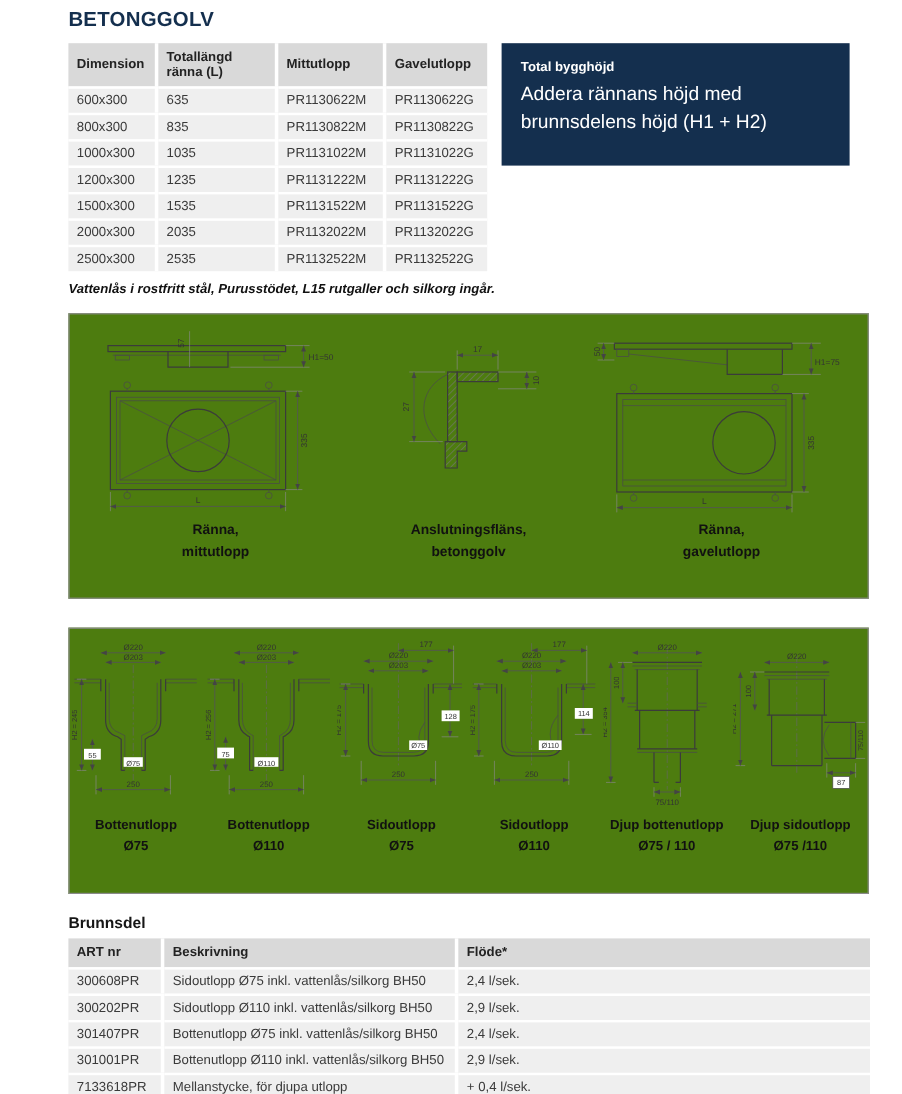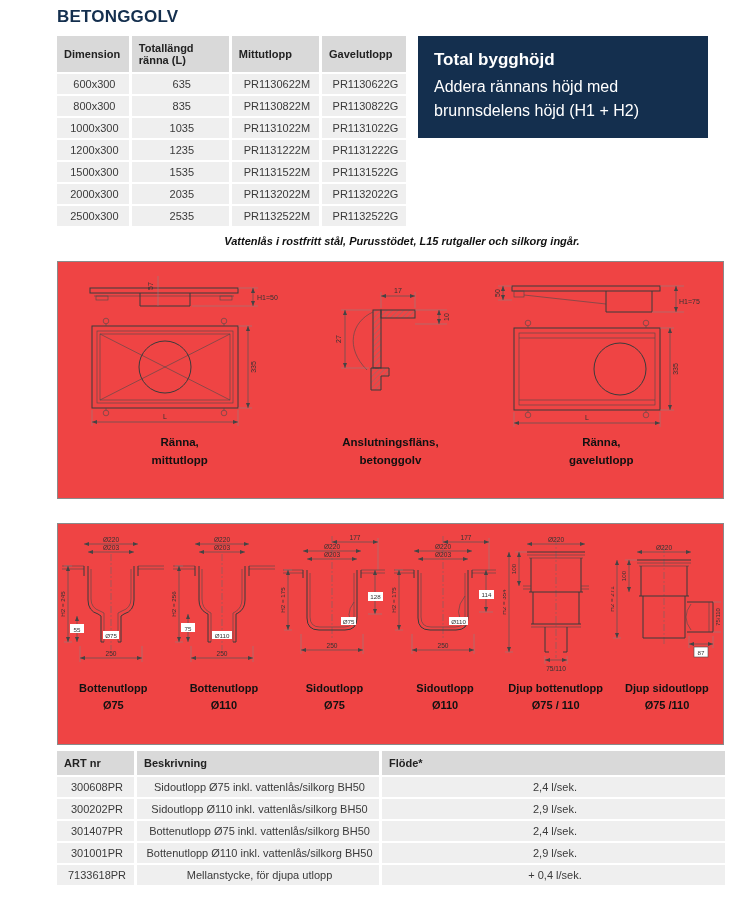--- a/index.html
+++ b/index.html
@@ -12,32 +12,32 @@
   .sec-title{margin-top:14px;font-size:12.5px;font-weight:bold;color:#161616;}
   .sec-title.big{font-size:13px;margin-top:16px;}
   .top-row{display:flex;align-items:flex-start;margin-top:9px;}
 
   table{border-collapse:separate;border-spacing:0;}
   table.t1{width:349px;}
   table.t2{width:668px;margin-top:6px;}
   th{background:#d9d9d9;font-size:11px;font-weight:bold;color:#222;text-align:left;
      padding:6px 4px 6px 7px;border-right:3px solid #fff;}
   th:last-child{border-right:none;}
-  td{background:#efefef;font-size:11px;color:#3a3a3a;text-align:center;
+  td{background:#efefef;font-size:11px;color:#3a3a3a;text-align:left;
      padding:3px 4px 3px 7px;border-right:3px solid #fff;border-top:2px solid #fff;line-height:14px;}
   td:last-child{border-right:none;}
 
   .infobox{margin-left:12px;width:258px;min-height:74px;background:#142F4E;color:#fff;
            padding:14px 16px;}
-  .ib-title{font-size:17px;font-weight:bold;margin-bottom:5px;}
+  .ib-title{font-size:11px;font-weight:bold;margin-bottom:5px;}
   .ib-line{font-size:16px;line-height:1.5;}
 
-  .footnote{margin-top:9px;font-size:11px;font-weight:bold;font-style:italic;color:#111;text-align:center;}
-
-  .draw-box{width:665px;border:1px solid #8a8a8a;background:#ef4444;box-sizing:content-box;}
+  .footnote{margin-top:9px;font-size:11px;font-weight:bold;font-style:italic;color:#111;}
+
+  .draw-box{width:665px;border:1px solid #8a8a8a;background:#4d7c0f;box-sizing:content-box;}
   .draw-box.b1{height:224px;margin-top:14px;display:flex;justify-content:space-around;padding-top:12px;}
   .draw-box.b2{height:212px;margin-top:24px;display:flex;padding-top:8px;}
   .fig{display:flex;flex-direction:column;align-items:center;}
   .fig-cap{text-align:center;font-weight:bold;font-size:11.5px;line-height:1.55;color:#111;margin-top:2px;}
   .sump{flex:1;display:flex;flex-direction:column;align-items:center;}
   .sump .fig-cap{font-size:11px;white-space:nowrap;line-height:1.5;}
 
   
   .ln{stroke:#3b3b3b;stroke-width:1;fill:none;}
   .tn{stroke:#4a4a4a;stroke-width:.6;fill:none;}
@@ -489,20 +489,21 @@
         <rect x="83" y="115" width="14" height="10" fill="#ffffff" stroke="#4a4a4a" stroke-width=".6"></rect>
         <text class="dts" x="90" y="122.5" text-anchor="middle">87</text>
       </svg>
       <div class="fig-cap">
         <div>Djup sidoutlopp</div>
         <div>Ø75 /110</div>
       </div>
     </div>
   </div>
 
+  <div class="sec-title big">Brunnsdel</div>
 
   <table class="t2">
     <colgroup>
         <col style="width:80px">
         <col style="width:245px">
         <col>
       </colgroup>
     <thead>
       <tr>
         <th>ART nr</th>

